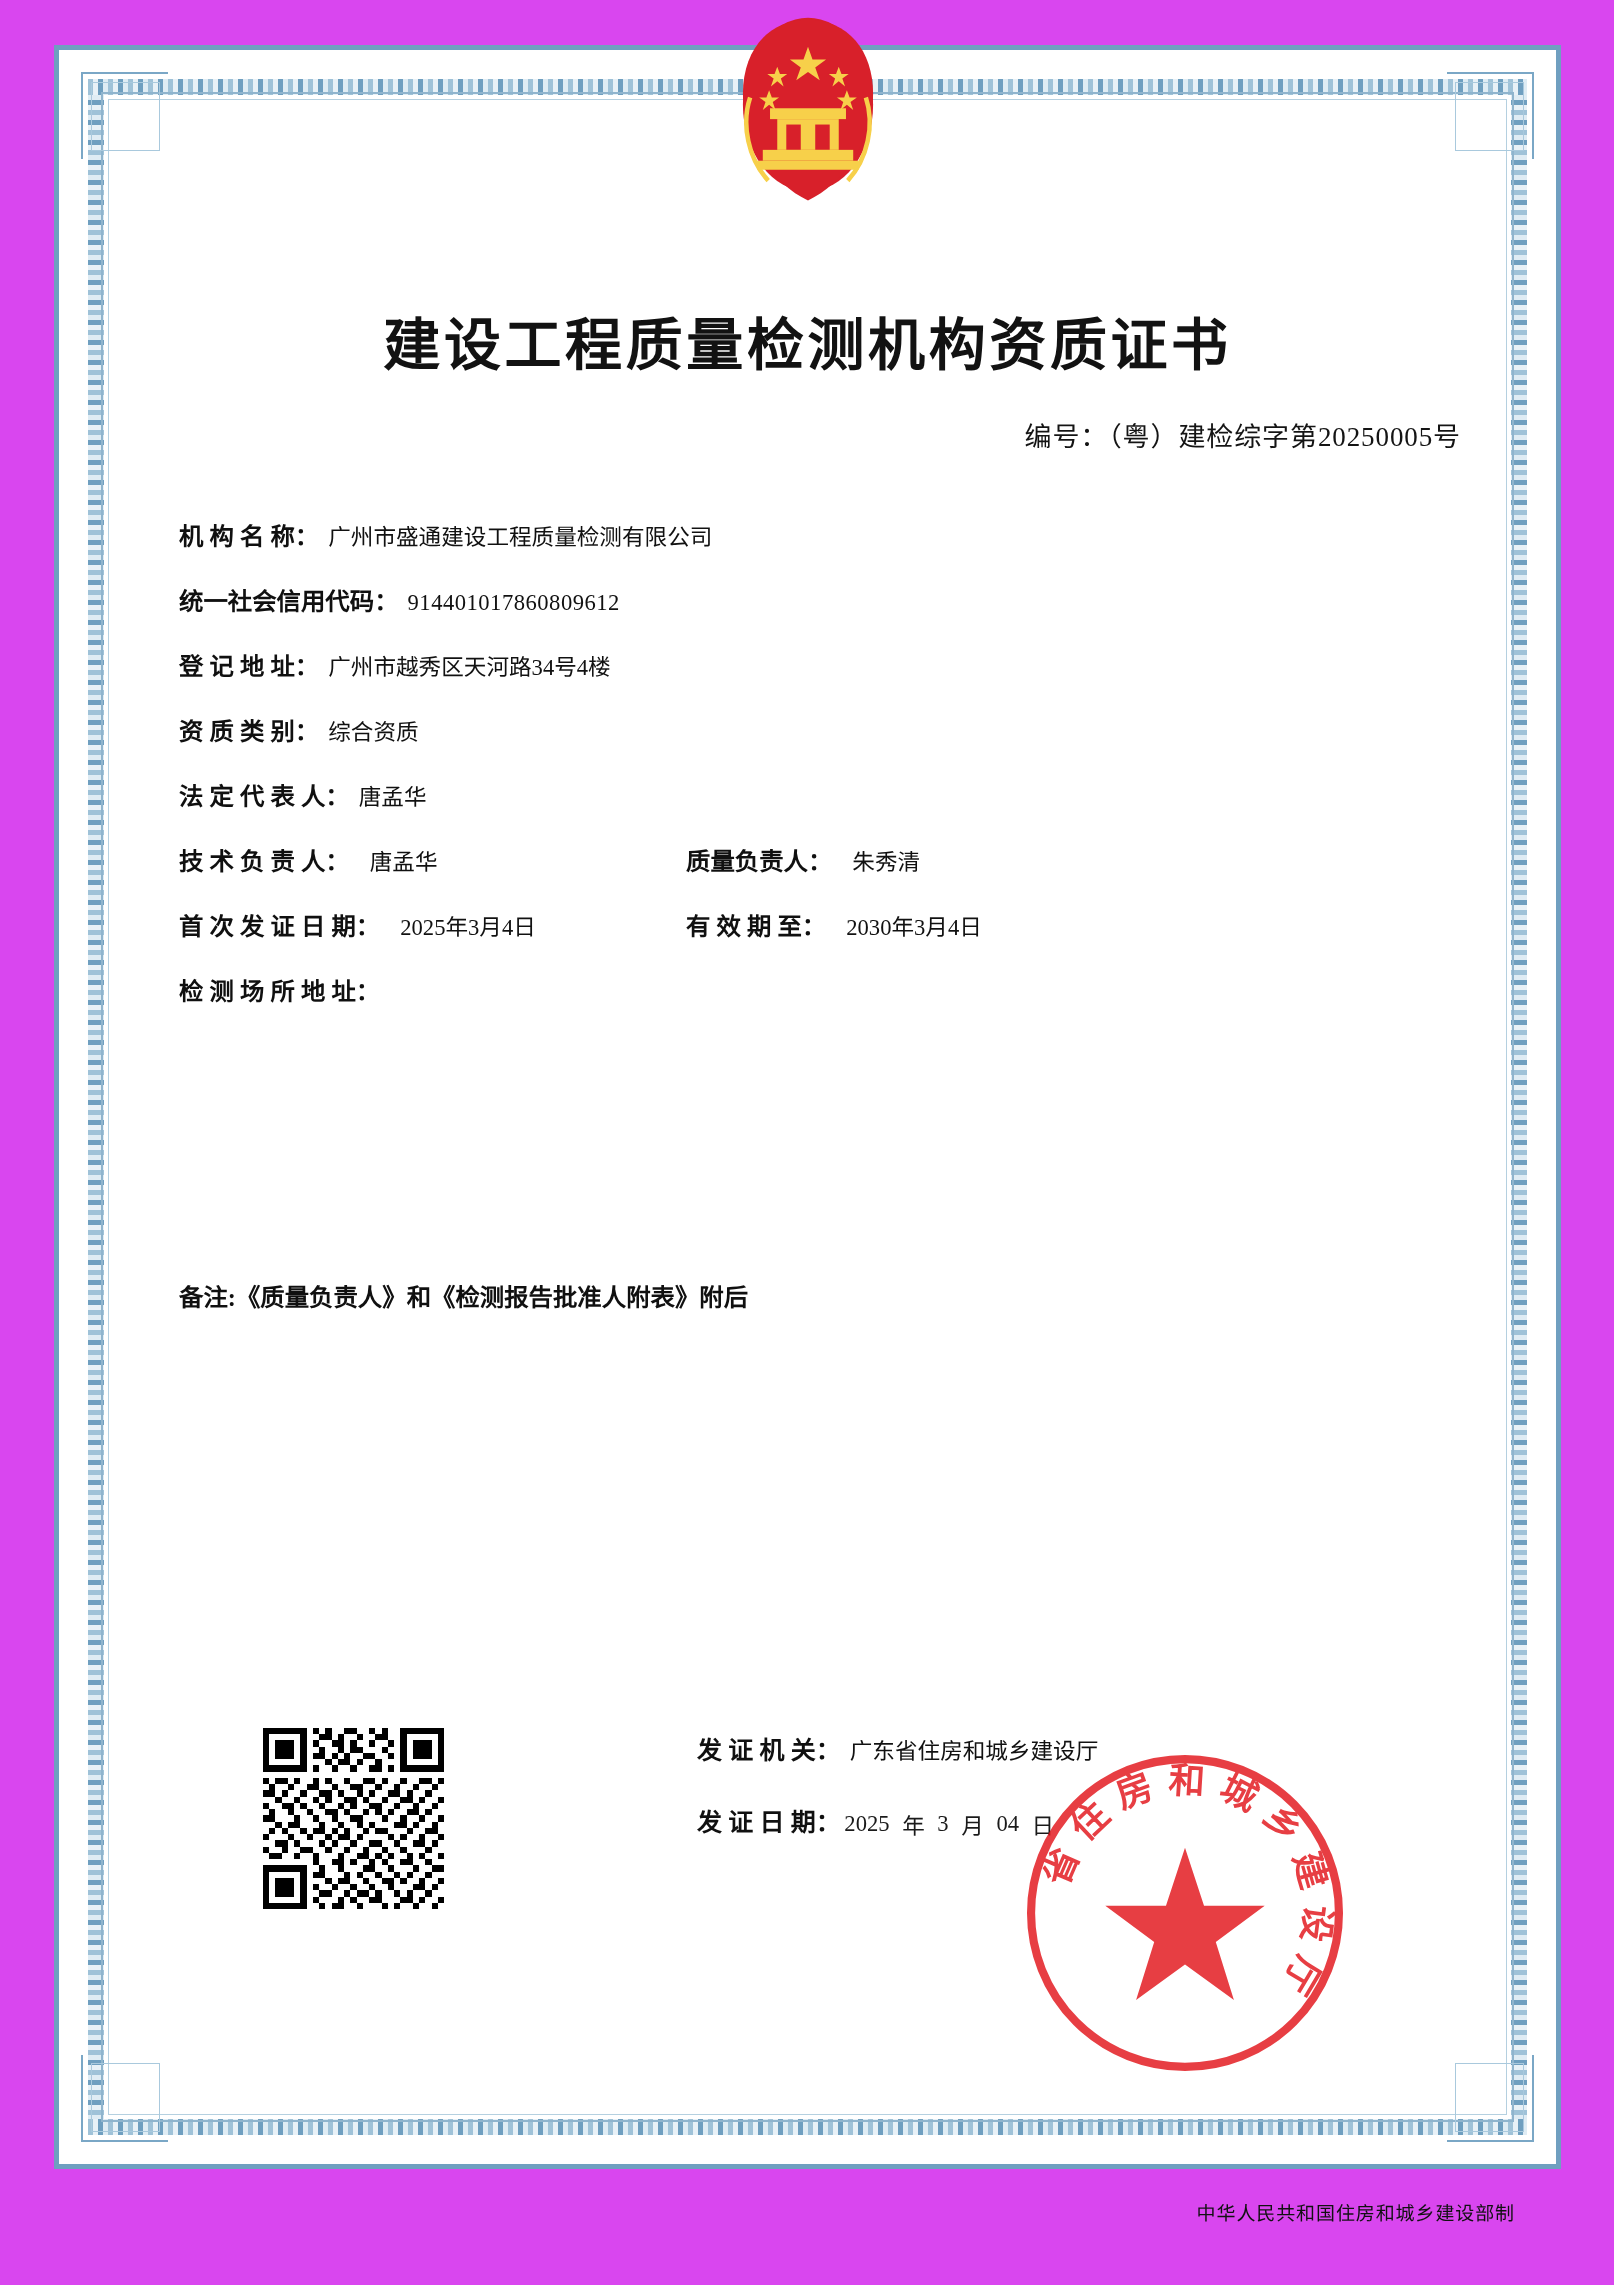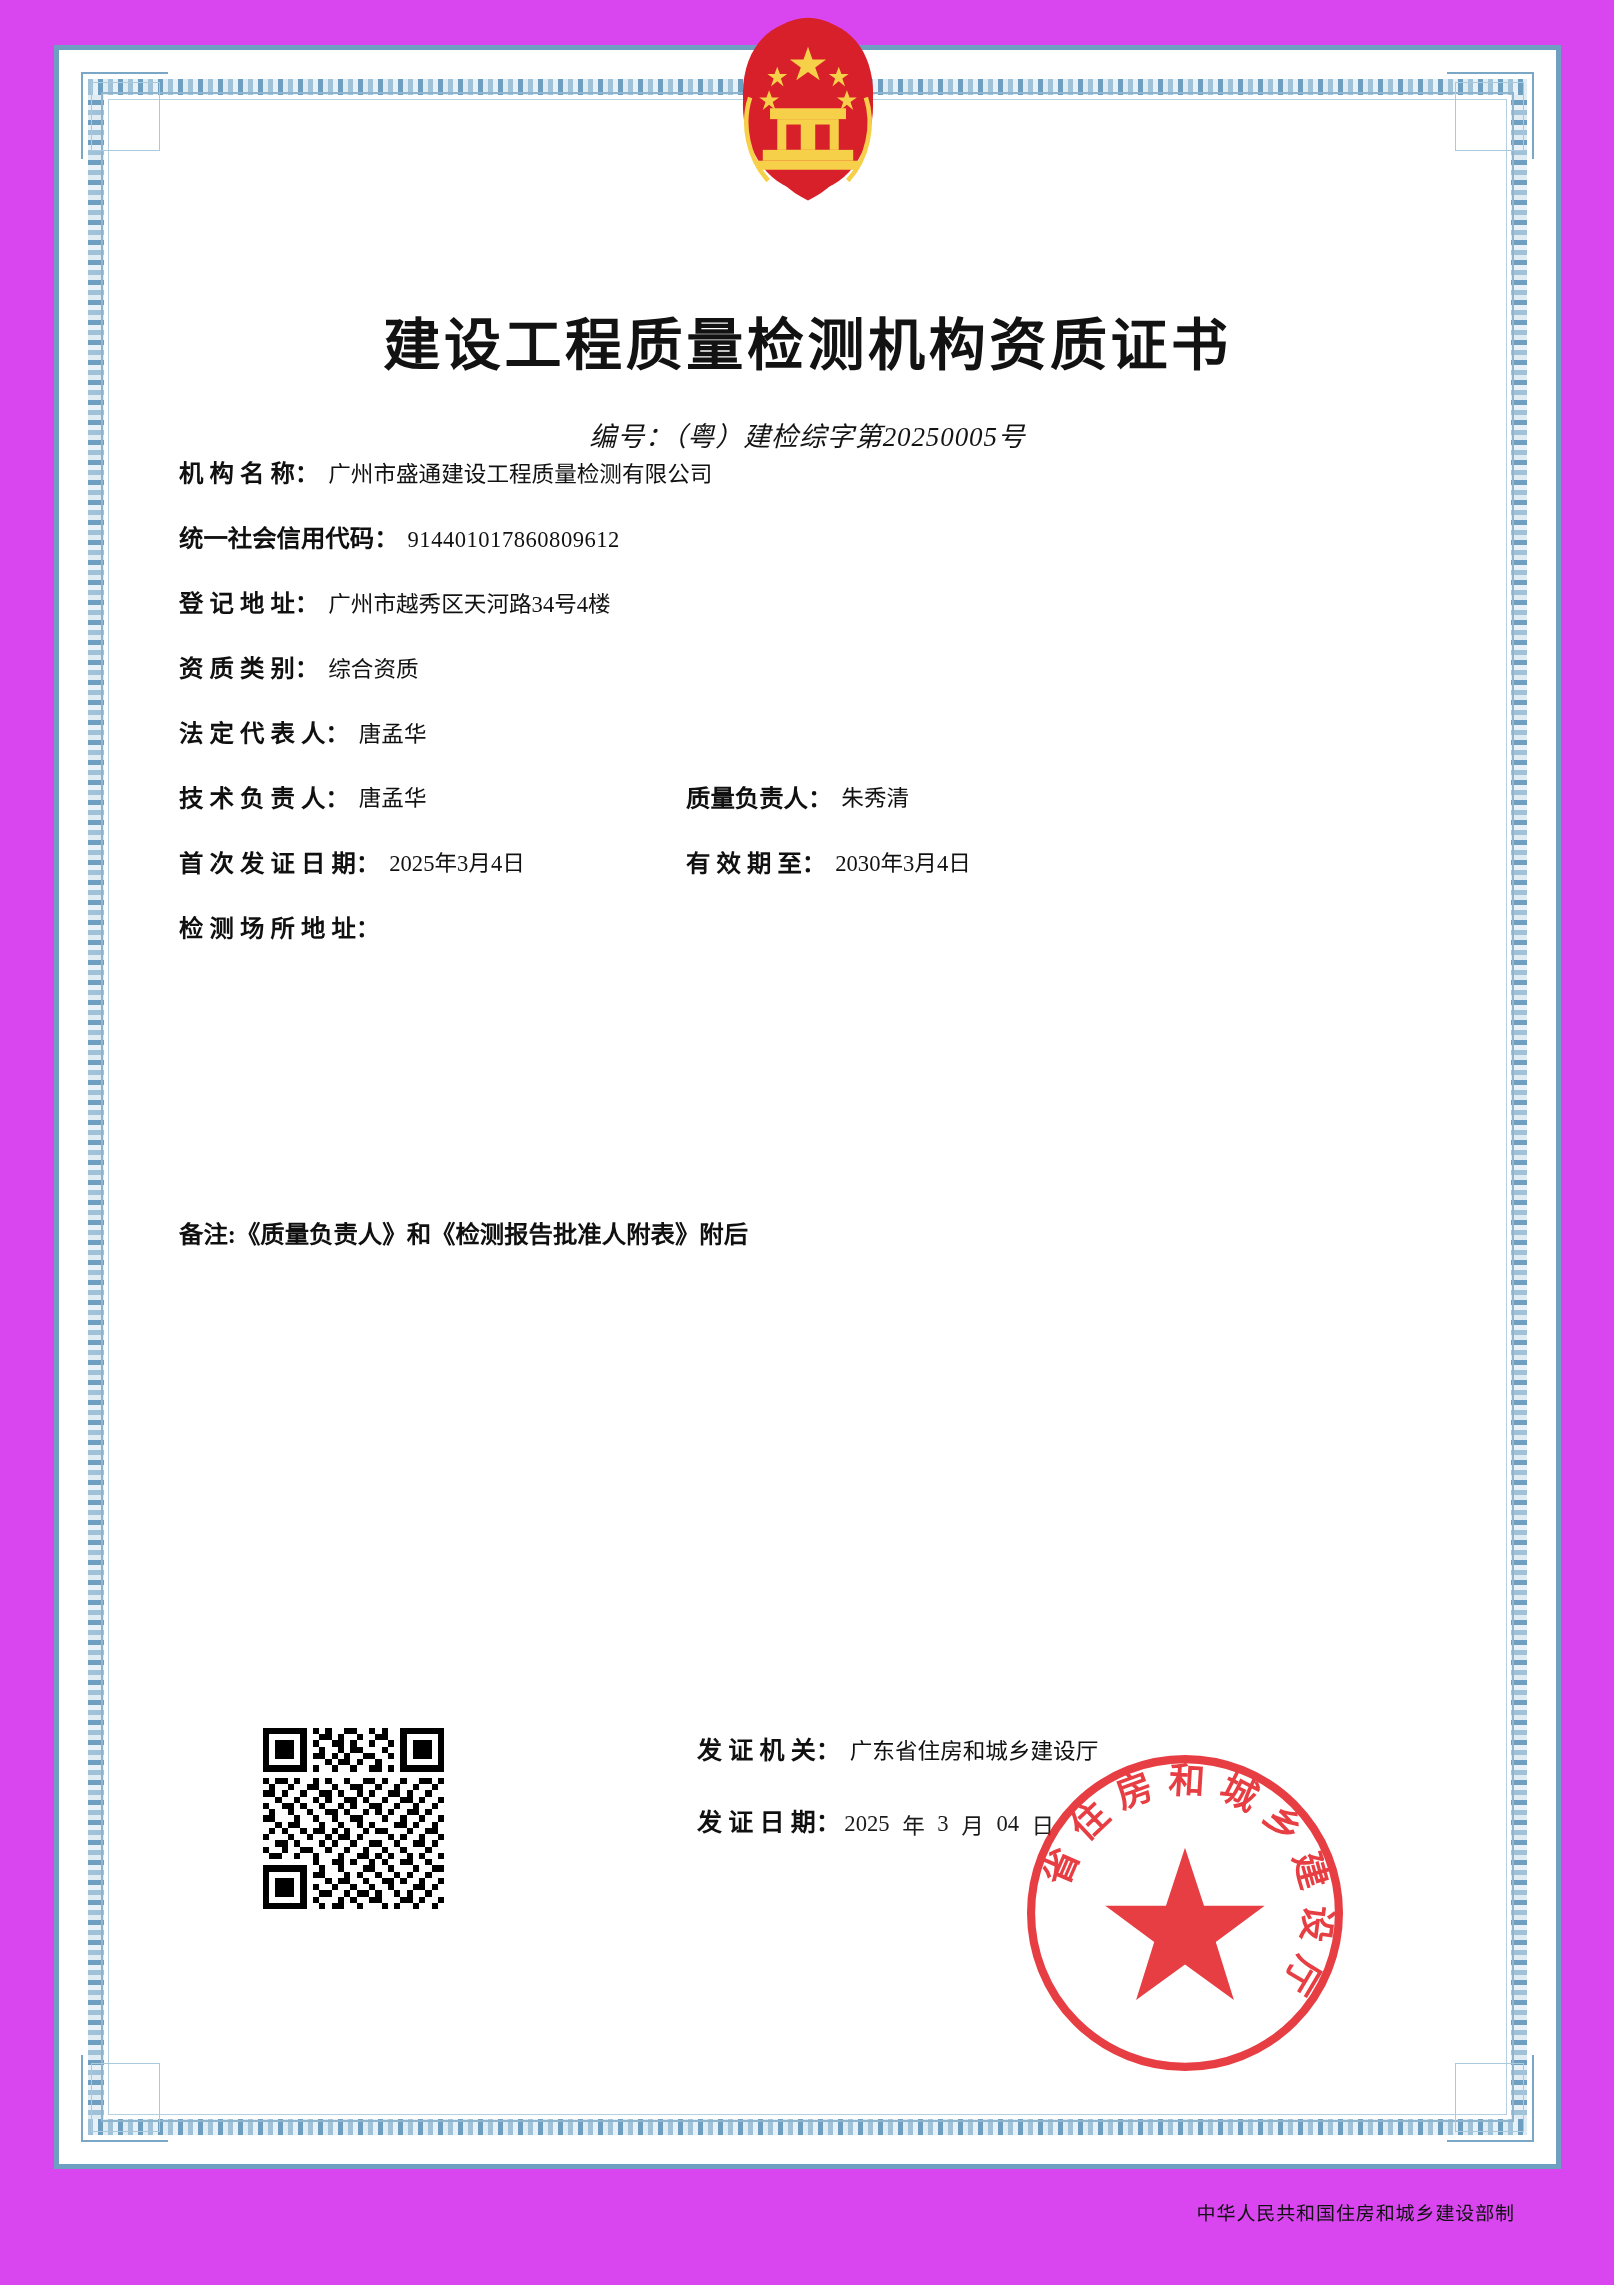--- a/index.html
+++ b/index.html
@@ -125,39 +125,40 @@
   .cert-title {
     text-align: center;
     font-family: "DejaVu Serif", "Liberation Serif", serif;
     font-weight: bold;
     font-size: 57px;
     letter-spacing: 3.6px;
     color: #121212;
     margin: 0 0 34px 0;
   }
   .cert-number {
-    text-align: center;
+    text-align: right;
     font-size: 27px;
     letter-spacing: 0.9px;
+    margin-bottom: 63px;
     color: #141414;
-    font-style: italic;
   }
 
   .fields {
     margin-left: 25px;
     margin-right: 9px;
   }
   .row {
     display: flex;
     align-items: baseline;
     margin-bottom: 30px;
   }
   .row.split > .cell {
     display: flex;
-    align-items: center;
+    align-items: flex-end;
+    gap: 11px;
   }
   .cell-left { width: 507px; flex: 0 0 507px; }
   .lbl {
     font-weight: bold;
     font-size: 24.4px;
     color: #101010;
     white-space: nowrap;
   }
   .val {
     font-size: 22.6px;

